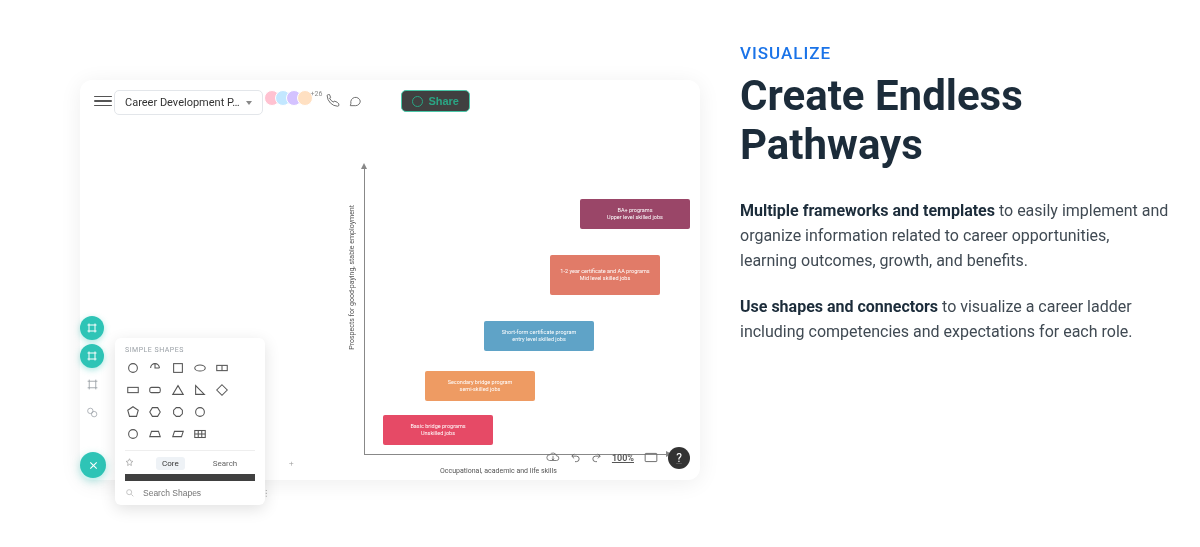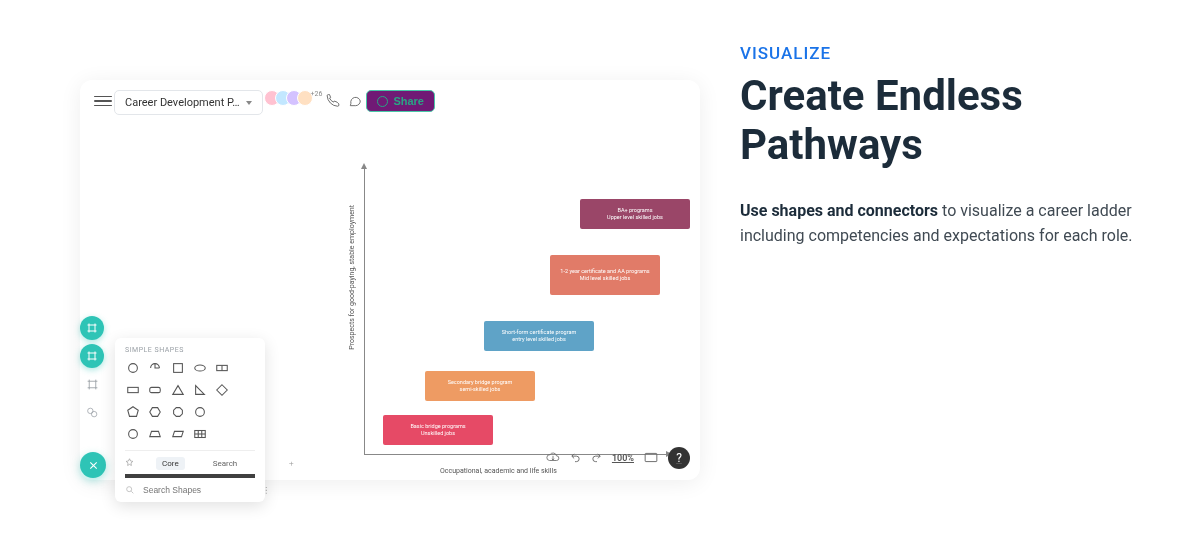--- a/index.html
+++ b/index.html
@@ -93,26 +93,26 @@
   .avatars .a {
     width:16px; height:16px; border-radius:50%;
     border:1.5px solid #fff;
     margin-left:-5px;
     display:flex; align-items:center; justify-content:center;
   }
   .icon-btn { width:22px; height:22px; display:flex; align-items:center; justify-content:center; color:#666; }
   .share-btn {
     border:1px solid #4ac7a8;
     color:#2aa584;
-    background:#701a75;
+    background:#404040;
     border-radius:5px;
     padding:4px 10px;
     font-size:11px;
     font-weight:600;
-    display:flex; align-items:center; gap:5px;
+    display:flex; align-items:center; gap:5px;margin-left:35px;
   }
   .share-btn .globe {
     width:11px;height:11px;border:1.3px solid #2aa584;border-radius:50%;
     position:relative;
   }
   .canvas {
     position: relative;
     width: 100%;
     height: 350px;
   }
@@ -184,21 +184,21 @@
     border-top:1px solid #eee;
     padding:6px 0 4px 0;
     font-size:8px; color:#666;
   }
   .tab {
     padding:2px 6px; border-radius:3px;
   }
   .tab.active { background:#eef2f6; color:#333; }
   .search-row {
     display:flex; align-items:center; gap:6px;
-    border-top:4px solid #404040;
+    border-top:7px solid #404040;
     padding-top:6px;
     font-size:8.5px; color:#aaa;
   }
   .search-row .mag { width:10px;height:10px; }
   .search-row input {
     border:none; outline:none; font-size:8.5px; flex:1; background:transparent;
   }
 
   
   .dock {
@@ -491,16 +491,17 @@
         <input placeholder="Search Shapes" style="">
         <span style="color:#999;letter-spacing:1px">⋮</span>
       </div>
     </div>
 
   </div>
 
   <div class="right">
     <div class="eyebrow">VISUALIZE</div>
     <h1 class="headline">Create Endless Pathways</h1>
+    <p><b>Multiple frameworks and templates</b><span> to easily implement and organize information related to career opportunities, learning outcomes, growth, and benefits.</span></p>
     <p><b>Use shapes and connectors</b><span> to visualize a career ladder including competencies and expectations for each role.</span></p>
   </div>
 
 </div>
 
 </body></html>

